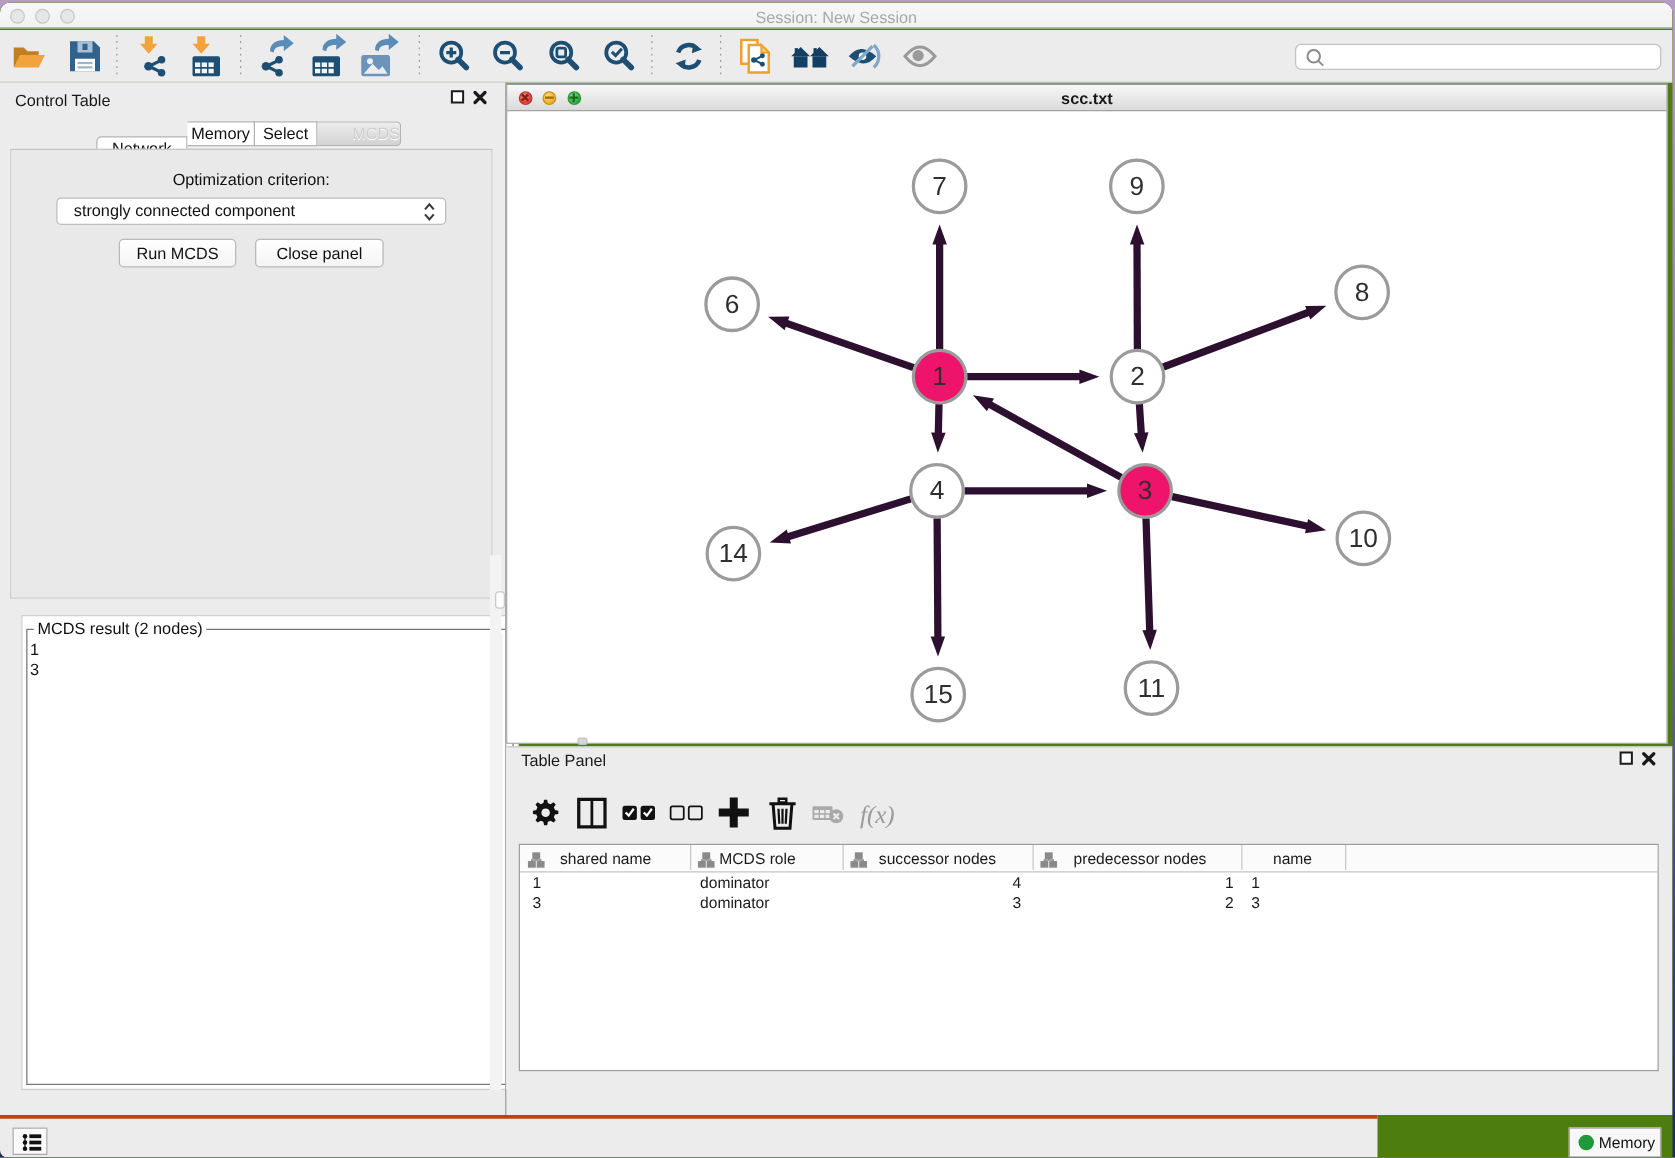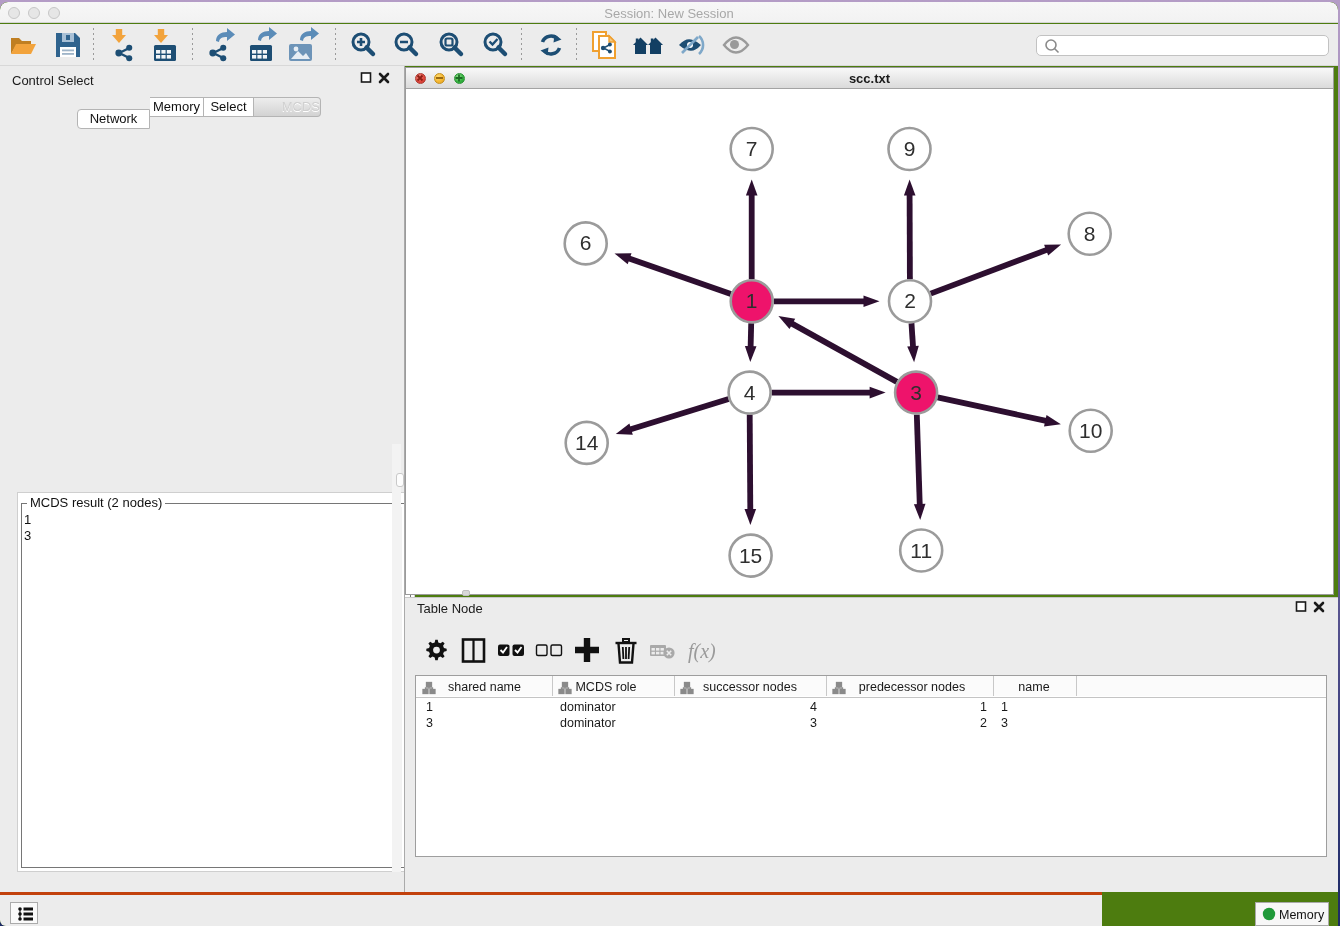--- a/index.html
+++ b/index.html
@@ -210,30 +210,39 @@
 <div class="tsep" style="left:576px;"></div>
     <div id="searchbox">
         <svg width="20" height="19" style="position:absolute;left:6px;top:1px;" xmlns="http://www.w3.org/2000/svg">
 <circle cx="8" cy="8" r="5" fill="none" stroke="#8a8a8a" stroke-width="1.6"></circle>
 <line x1="11.5" y1="11.5" x2="15.5" y2="15.5" stroke="#8a8a8a" stroke-width="1.6"></line>
 </svg>
       </div>
   </div>
   <div id="main">
     <div id="cp">
-      <div id="cp-title">Control Select</div>
+      <div id="cp-title">Control Table</div>
       <div class="winbtns" style="left:360px;"><svg width="34" height="14" xmlns="http://www.w3.org/2000/svg">
 <rect x="1.5" y="2" width="9" height="9" fill="#fff" stroke="#1a1a1a" stroke-width="1.6"></rect>
 <path d="M 20 3 L 28 11 M 28 3 L 20 11" stroke="#1a1a1a" stroke-width="2.6" stroke-linecap="round"></path>
 </svg></div>
       <div class="tabrow" id="cp-tabs">
         <div class="tab first" style="width:73px;margin-top:12px;">Network</div>
         <div class="tab" style="width:54px;">Memory</div>
         <div class="tab" style="width:50px;">Select</div>
         <div class="tab last sel" style="width:67px;">MCDS</div>
+      </div>
+      <div id="cp-pane">
+        <div id="opt-label">Optimization criterion:</div>
+        <div id="opt-select">strongly connected component<span class="updown"><svg width="9" height="15" xmlns="http://www.w3.org/2000/svg">
+<path d="M 1 5.5 L 4.5 1.5 L 8 5.5" fill="none" stroke="#3a3a3a" stroke-width="1.7"></path>
+<path d="M 1 9.5 L 4.5 13.5 L 8 9.5" fill="none" stroke="#3a3a3a" stroke-width="1.7"></path>
+</svg></span></div>
+        <div class="btn" id="btn-run">Run MCDS</div>
+        <div class="btn" id="btn-close">Close panel</div>
       </div>
       <div id="mcds-box">
         <div id="mcds-group">
             <span id="mcds-label">MCDS result (2 nodes)</span>
           </div>
         <div id="mcds-text">1<br>3</div>
         <div id="mcds-scroll"></div>
       </div>
       <div id="cp-scroll"></div>
       <div id="cp-thumb"></div>
@@ -304,21 +313,21 @@
 <text x="510.1" y="309.6" font-family="Liberation Sans, sans-serif" font-size="21" fill="#2f2f2f" text-anchor="middle">3</text>
 <text x="180.7" y="359.9" font-family="Liberation Sans, sans-serif" font-size="21" fill="#2f2f2f" text-anchor="middle">14</text>
 <text x="684.7" y="347.7" font-family="Liberation Sans, sans-serif" font-size="21" fill="#2f2f2f" text-anchor="middle">10</text>
 <text x="344.6" y="472.6" font-family="Liberation Sans, sans-serif" font-size="21" fill="#2f2f2f" text-anchor="middle">15</text>
 <text x="515.2" y="467.5" font-family="Liberation Sans, sans-serif" font-size="21" fill="#2f2f2f" text-anchor="middle">11</text>
 </svg>
         </div>
     </div>
     <div id="net-hsplit"></div>
     <div id="tp">
-      <div id="tp-title">Table Node</div>
+      <div id="tp-title">Table Panel</div>
       <div class="winbtns" style="left:890px;top:2px;"><svg width="34" height="14" xmlns="http://www.w3.org/2000/svg">
 <rect x="1.5" y="2" width="9" height="9" fill="#fff" stroke="#1a1a1a" stroke-width="1.6"></rect>
 <path d="M 20 3 L 28 11 M 28 3 L 20 11" stroke="#1a1a1a" stroke-width="2.6" stroke-linecap="round"></path>
 </svg></div>
       <div id="tp-toolbar">
           <svg width="906" height="40" style="position:absolute;left:0;top:0;" xmlns="http://www.w3.org/2000/svg">
 <g transform="translate(19.5,19.5)">
 <g fill="#111">
 <path d="M -1.5 -9.5 L 1.5 -9.5 L 2.2 -6.2 L 4.8 -5.1 L 7.7 -7 L 9.9 -4.8 L 8 -2 L 9.1 0.7 L 12.4 1.4 L 12.4 4.4 L 9.1 5.1 L 8 7.8 L 9.9 10.7 L 7.7 12.9 L 4.8 11 L 2.2 12.1 L 1.5 15.4 L -1.5 15.4 L -2.2 12.1 L -4.8 11 L -7.7 12.9 L -9.9 10.7 L -8 7.8 L -9.1 5.1 L -12.4 4.4 L -12.4 1.4 L -9.1 0.7 L -8 -2 L -9.9 -4.8 L -7.7 -7 L -4.8 -5.1 L -2.2 -6.2 Z" transform="translate(0,-3) scale(0.82)"></path>
 <circle cx="0" cy="-0.4" r="3.4" fill="#ececec"></circle>

